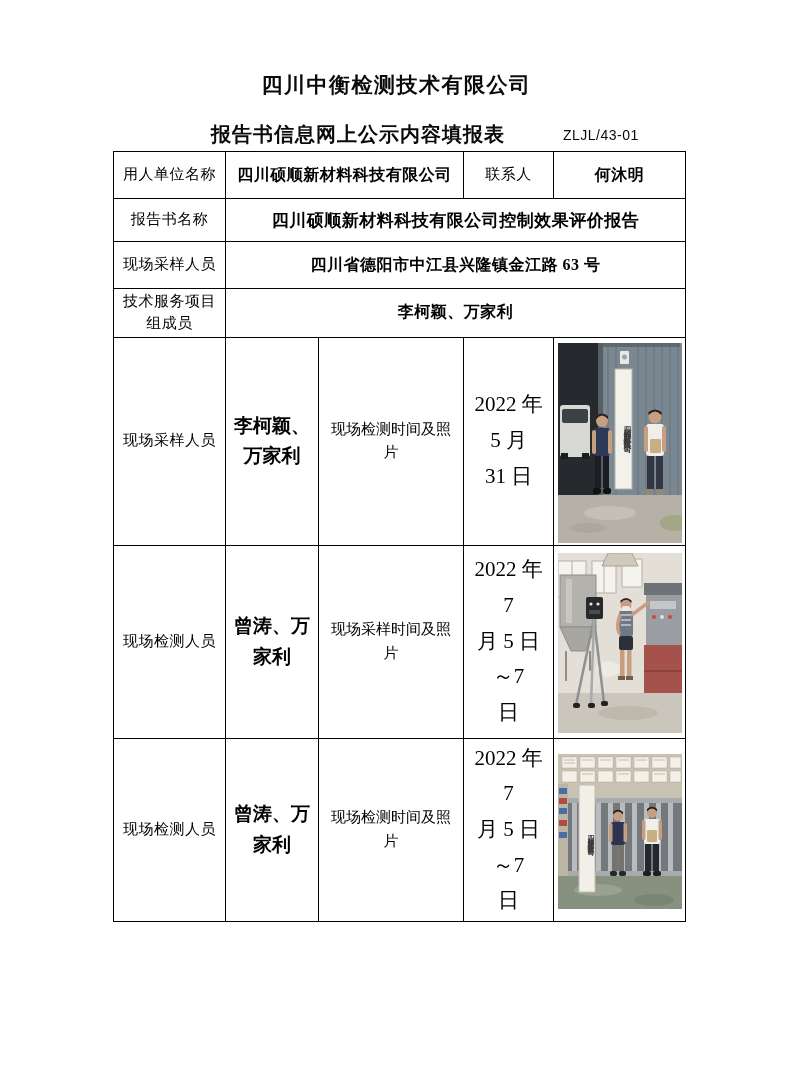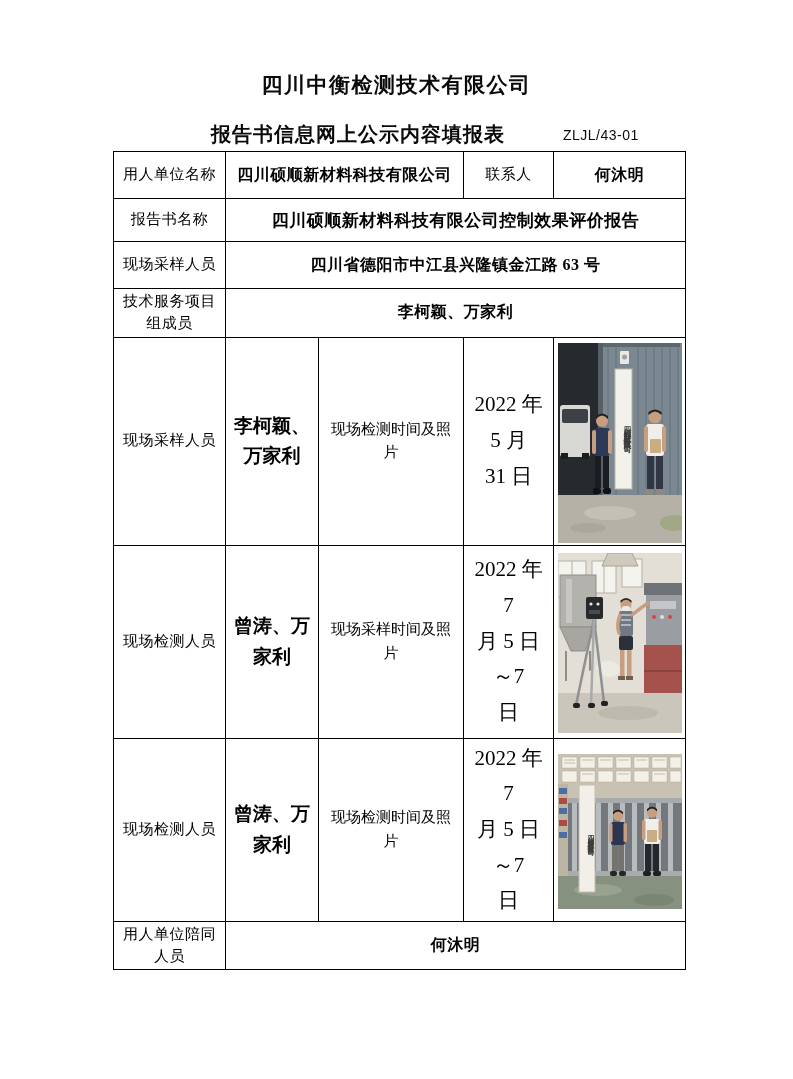--- a/index.html
+++ b/index.html
@@ -315,19 +315,14 @@
             <rect x="95" y="90" width="6" height="27" fill="#24272e"></rect>
             <rect x="85" y="117" width="8" height="5" rx="2" fill="#1d1f24"></rect>
             <rect x="95" y="117" width="8" height="5" rx="2" fill="#1d1f24"></rect>
           </g>
         </svg>
         <span class="vsign vsign3">四川硕顺新材料科技有限公司</span>
       </div>
     </td>
   </tr>
 
-  <tr style="height:43px">
-    <td class="lbl">用人单位陪同
-人员</td>
-    <td class="val-b" colspan="4">何沐明</td>
-  </tr>
 </tbody>
   </table>
 
 </body></html>

